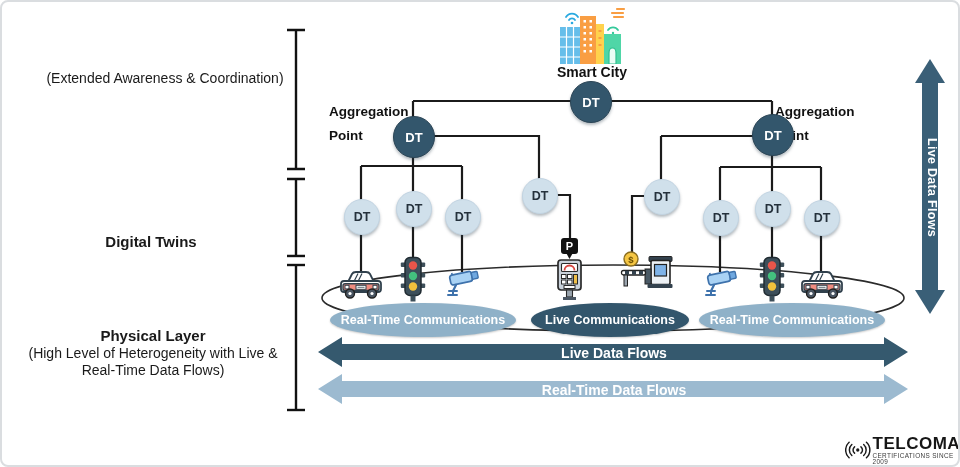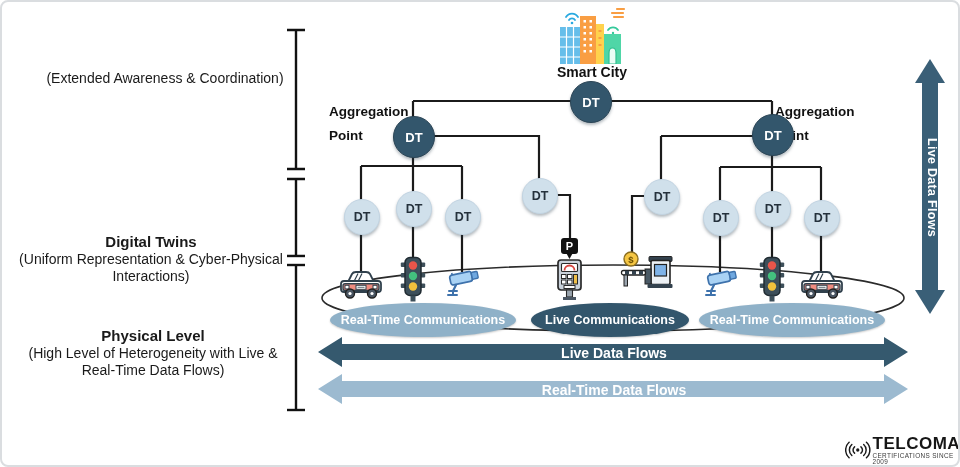--- a/index.html
+++ b/index.html
@@ -77,24 +77,23 @@
     <polygon points="316,387 340,372 340,379 882,379 882,372 906,387 882,402 882,395 340,395 340,402" fill="#9CBAD0"></polygon>
 
     <polygon points="928,57 943,81 936,81 936,288 943,288 928,312 913,288 920,288 920,81 913,81" fill="#3A5F77"></polygon>
   </svg>
 
   <div class="layer-label" style="left:23px;top:68px;width:280px;">
     <div class="layer-sub">(Extended Awareness &amp; Coordination)</div>
   </div>
   <div class="layer-label" style="left:8px;top:190px;width:282px;margin-top:40px;">
     <div class="layer-title">Digital Twins</div>
-    <div class="layer-sub">(Uniform Representation &amp; Cyber-Physical Interactions)</div>
   </div>
   <div class="layer-label" style="left:13px;top:324px;width:276px;">
-    <div class="layer-title">Physical Level</div>
+    <div class="layer-title">Physical Layer</div>
     <div class="layer-sub">(High Level of Heterogeneity with Live &amp; Real-Time Data Flows)</div>
   </div>
 
   <svg class="abs" style="left:556px;top:4px;" width="68" height="58" viewBox="0 0 68 58">
     <path d="M8 11 A7 7 0 0 1 20 11" stroke="#29A9E0" stroke-width="1.8" fill="none" stroke-linecap="round"></path>
     <path d="M11 14 A3.5 3.5 0 0 1 17 14" stroke="#29A9E0" stroke-width="1.8" fill="none" stroke-linecap="round"></path>
     <circle cx="14" cy="17" r="1.3" fill="#29A9E0"></circle>
     <path d="M54 7 H65 M56 11 H65 M59 3 H66" stroke="#F99E43" stroke-width="2.2" stroke-linecap="round"></path>
     <path d="M50 24 A6 6 0 0 1 60 24" stroke="#35C99B" stroke-width="1.8" fill="none" stroke-linecap="round"></path>
     <circle cx="55" cy="27" r="1.2" fill="#35C99B"></circle>

